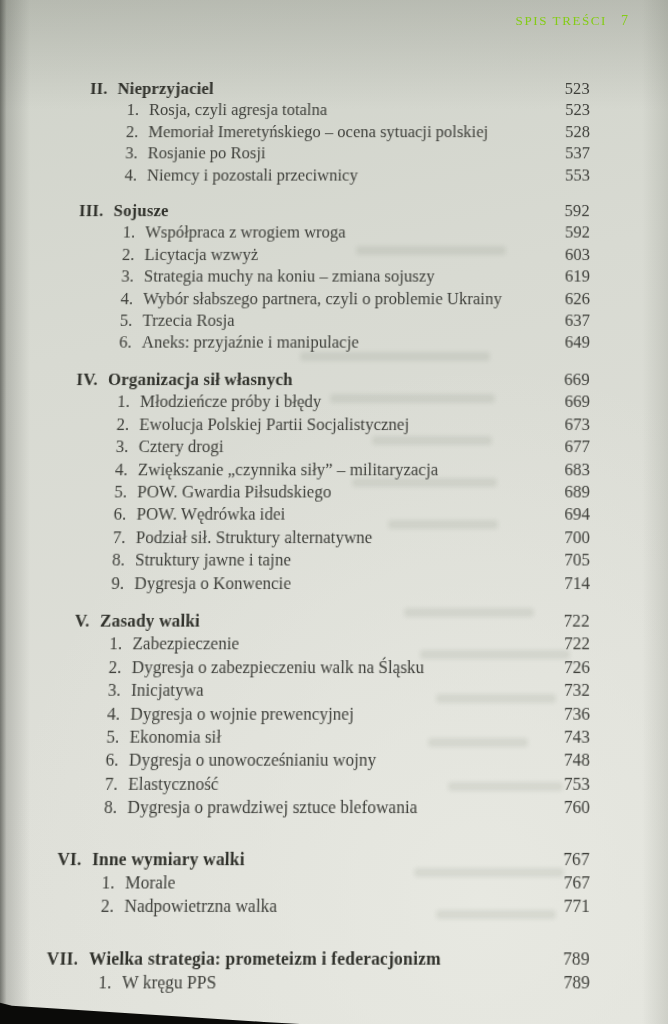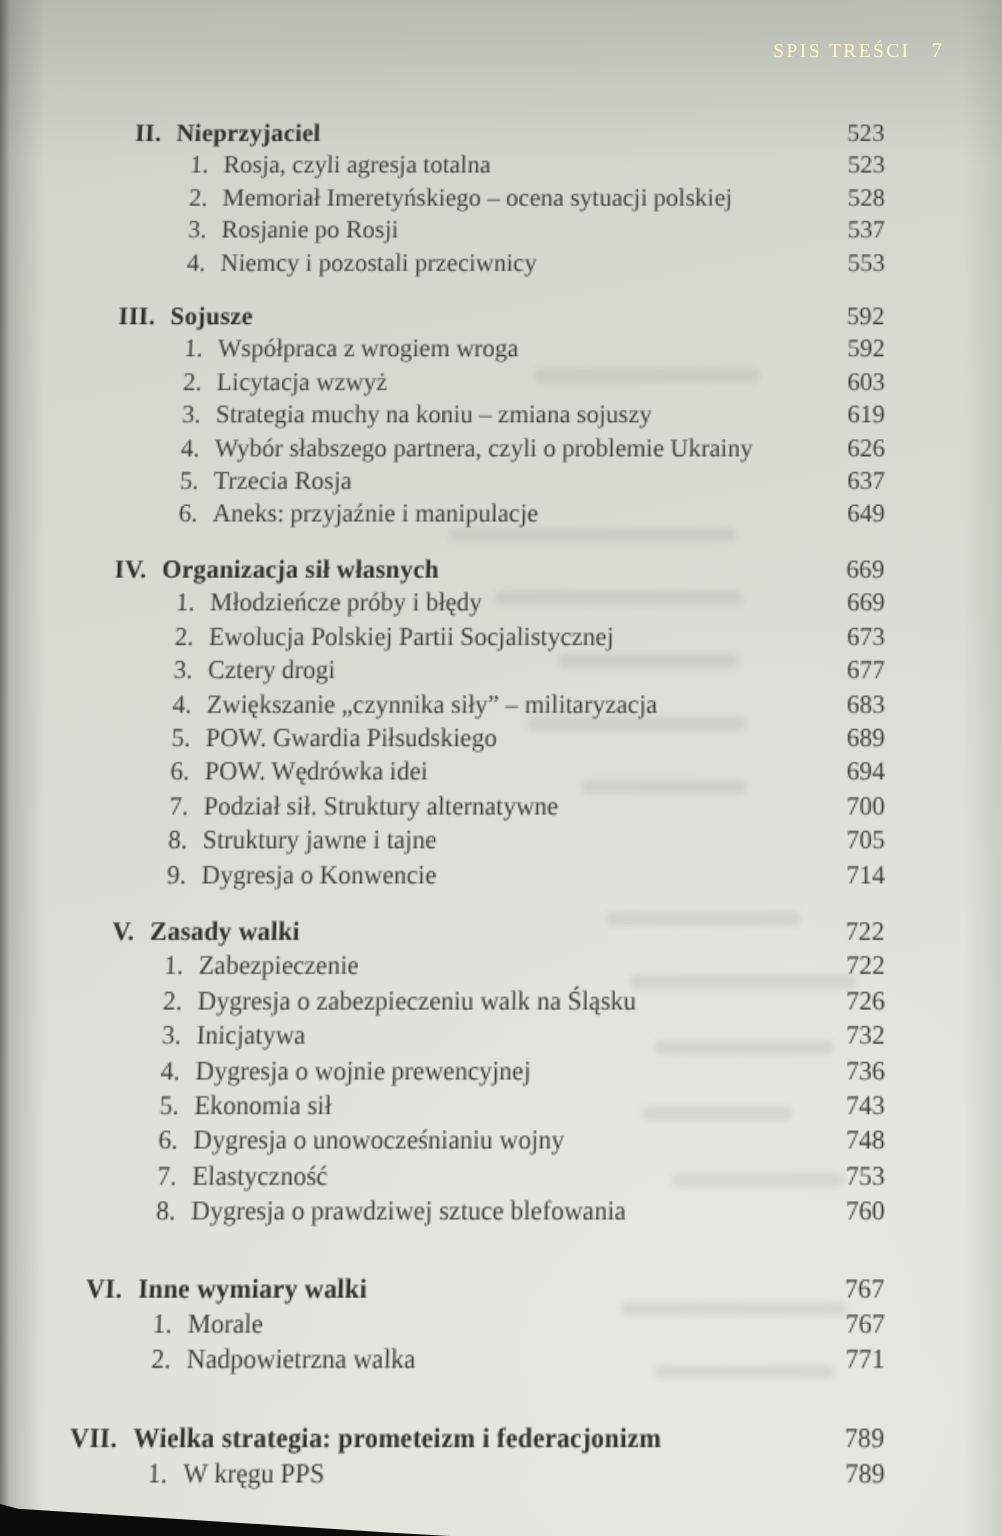--- a/index.html
+++ b/index.html
@@ -25,22 +25,22 @@
   .shade-right {
     position:absolute; right:0; top:0; bottom:0; width:26px;
     background:linear-gradient(to left, rgba(90,94,82,0.16), rgba(90,94,82,0));
   }
   .corner-wedge {
     position:absolute; left:0; bottom:0; width:300px; height:26px;
     background:#0b0b09;
     clip-path:polygon(0 18%, 4% 30%, 88% 92%, 100% 100%, 0 100%);
   }
   .page-header {
-    position:absolute; top:26px; right:40px;
-    font-size:13px; letter-spacing:1.6px; color:#fef9c3;
+    position:absolute; top:13px; right:40px;
+    font-size:13px; letter-spacing:1.6px; color:#84cc16;
     white-space:nowrap;
     margin-left:24px;
   }
   .page-header .hdr-num { margin-left:14px; letter-spacing:0; font-size:14px; }
   .toc {
     position:absolute; left:44px; top:78px; width:546px;
     transform:perspective(700px) rotateX(2.8deg) skewX(-1.1deg);
     transform-origin:273px 0;
     color:#3e3f3a;
   }

